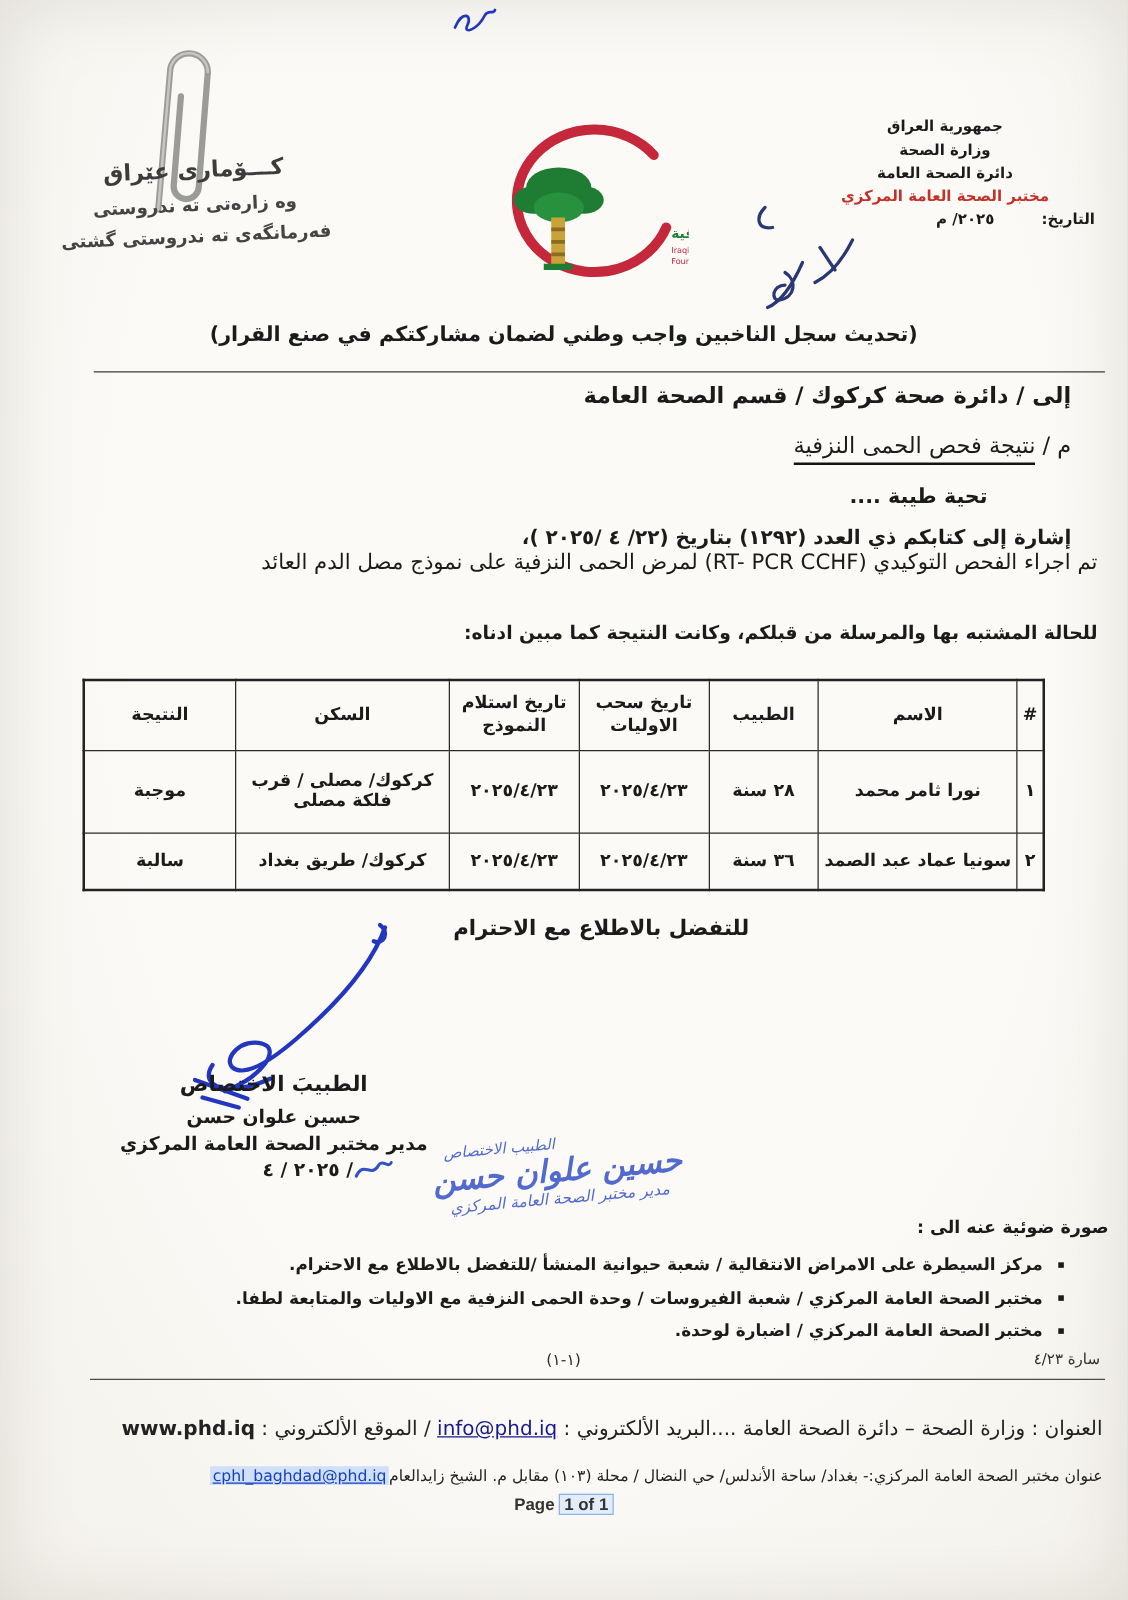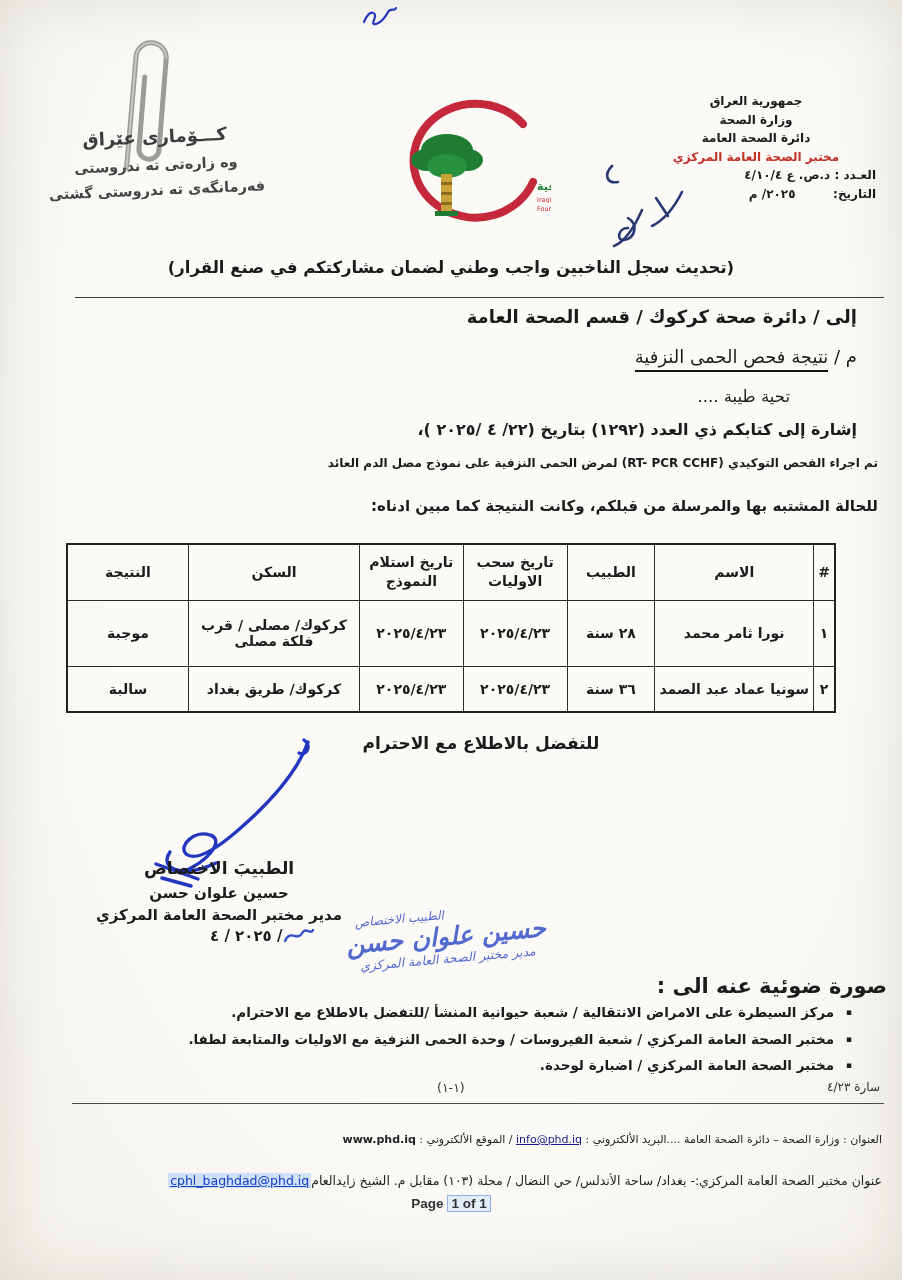--- a/index.html
+++ b/index.html
@@ -25,23 +25,23 @@
   .gov .dateline { position:relative; }
 
   
   .banner { top:258px; left:0; width:100%; text-align:center; font-weight:bold; font-size:16.5px; }
   .banner-line { top:297px; left:75px; right:18px; border-top:1.6px solid #3c3c3c; }
 
   
   .to-line   { top:306px; right:45px; font-size:18px; font-weight:bold; }
   .subj-line { top:346px; right:45px; font-size:18px; font-weight:normal; }
   .subj-line .u { border-bottom:2.2px solid #141414; padding-bottom:3px; }
-  .greeting  { top:387px; right:112px; font-size:16.5px; font-weight:normal;text-align:center; }
+  .greeting  { top:387px; right:112px; font-size:16.5px; font-weight:bold;text-align:center; }
   .reference { top:420px; right:45px; font-size:16px; font-weight:bold; }
-  .body-l1   { top:456px; right:24px; left:20px; font-size:12px; font-weight:bold; }
+  .body-l1   { top:440px; right:24px; left:20px; font-size:17px; font-weight:normal; }
   .body-l2   { top:497px; right:24px; left:20px; font-size:15px; font-weight:bold; }
 
   
   table.results { position:absolute; top:543px; left:66px; width:770px; border-collapse:collapse; direction:rtl; }
   table.results th, table.results td {
     border:1.4px solid #2b2b2b; text-align:center; vertical-align:middle;
     font-weight:bold; padding:3px 4px;
   }
   table.results { border:2.2px solid #222; }
   table.results th { font-size:14px; height:56px; line-height:1.35; }
@@ -56,30 +56,30 @@
   .sig-t2 { font-size:15px; margin-bottom:4px; }
   .sig-t3 { font-size:15px; }
   .sig-date { left:210px; top:926px; direction:ltr; font-size:15px; font-weight:bold; white-space:nowrap; display:flex; align-items:center; gap:0;}
   .stamp { left:318px; top:908px; width:256px; text-align:center; transform:rotate(-5deg);
            color:#3550c8; opacity:.85; direction:rtl; pointer-events:none; }
   .stamp .s1 { font-size:12px; font-style:italic; margin-right:90px; }
   .stamp .s2 { font-size:25px; font-style:italic; font-weight:bold; letter-spacing:1px; }
   .stamp .s3 { font-size:12.5px; font-style:italic; }
 
   
-  .cc-title { top:974px; right:15px; font-size:21px; font-weight:bold; }
+  .cc-title { top:974px; right:15px; font-size:14px; font-weight:bold; }
   .cc-item  { right:50px; font-size:13.5px; font-weight:bold; }
   .cc-item .sq { font-size:9px; vertical-align:2px; margin-left:7px; }
   .cc-1 { top:1004px; } .cc-2 { top:1031px; } .cc-3 { top:1057px; }
 
   
   .note-right { top:1080px; right:22px; font-size:12px; color:#2e2e2e; }
   .note-center{ top:1080px; left:437px; font-size:12.5px; color:#2e2e2e; direction:rtl;}
   .divider { top:1103px; left:72px; right:18px; border-top:1.6px solid #4a4a4a; }
-  .footer1 { top:1133px; right:20px; font-size:11px; color:#222;margin-left:40px; }
+  .footer1 { top:1133px; right:20px; font-size:16px; color:#222;margin-left:40px; }
   .footer2 { top:1173px; right:20px; font-size:12.5px; color:#222; }
   .link-plain { text-decoration:underline; color:#1a1a8c; direction:ltr; unicode-bidi:embed; }
   .link-hl { direction:ltr; unicode-bidi:embed; color:#1540c0; background:#cfe0f8; text-decoration:underline; padding:0 2px; }
   .www { font-weight:bold; direction:ltr; unicode-bidi:embed; }
   .pagenum { top:1196px; left:0; width:100%; text-align:center; direction:ltr;
              font-family:"Liberation Sans", sans-serif; font-size:13.5px; font-weight:bold; color:#333; }
   .pagenum .box { background:#e3edfa; border:1px solid #8fb0e8; padding:0 3px; }
 
   svg { display:block; }
 </style>
@@ -115,21 +115,20 @@
     <text x="182" y="92" text-anchor="end" font-size="11" font-weight="bold" fill="#1e7c33" font-family="DejaVu Sans, sans-serif" direction="rtl">وزارة الصحة العراقية</text>
     <text x="182" y="104" text-anchor="end" font-size="6.5" fill="#c5283a" font-family="DejaVu Sans, sans-serif">Iraqi Ministry of Health</text>
     <text x="182" y="113" text-anchor="end" font-size="6.5" fill="#c5283a" font-family="DejaVu Sans, sans-serif">Founded 1920</text>
   </svg>
 
   <div class="abs gov">
     <div>جمهورية العراق</div>
     <div>وزارة الصحة</div>
     <div>دائرة الصحة العامة</div>
     <div class="red">مختبر الصحة العامة المركزي</div>
-    <div class="numline">العـدد : د.ص. ع ٤/١٠/٤</div>
     <div class="dateline">
       <span>التاريخ:</span>
       &nbsp;&nbsp;&nbsp;&nbsp;&nbsp;&nbsp;&nbsp;
       <span>٢٠٢٥/ م</span>
     </div>
   </div>
 
   <svg class="abs" style="left:598px; top:158px;" width="120" height="92" viewBox="0 0 120 92">
     <g stroke="#2a3775" stroke-width="2.6" fill="none" stroke-linecap="round">
       <path d="M14 8 C6 16 8 26 20 24"></path>

